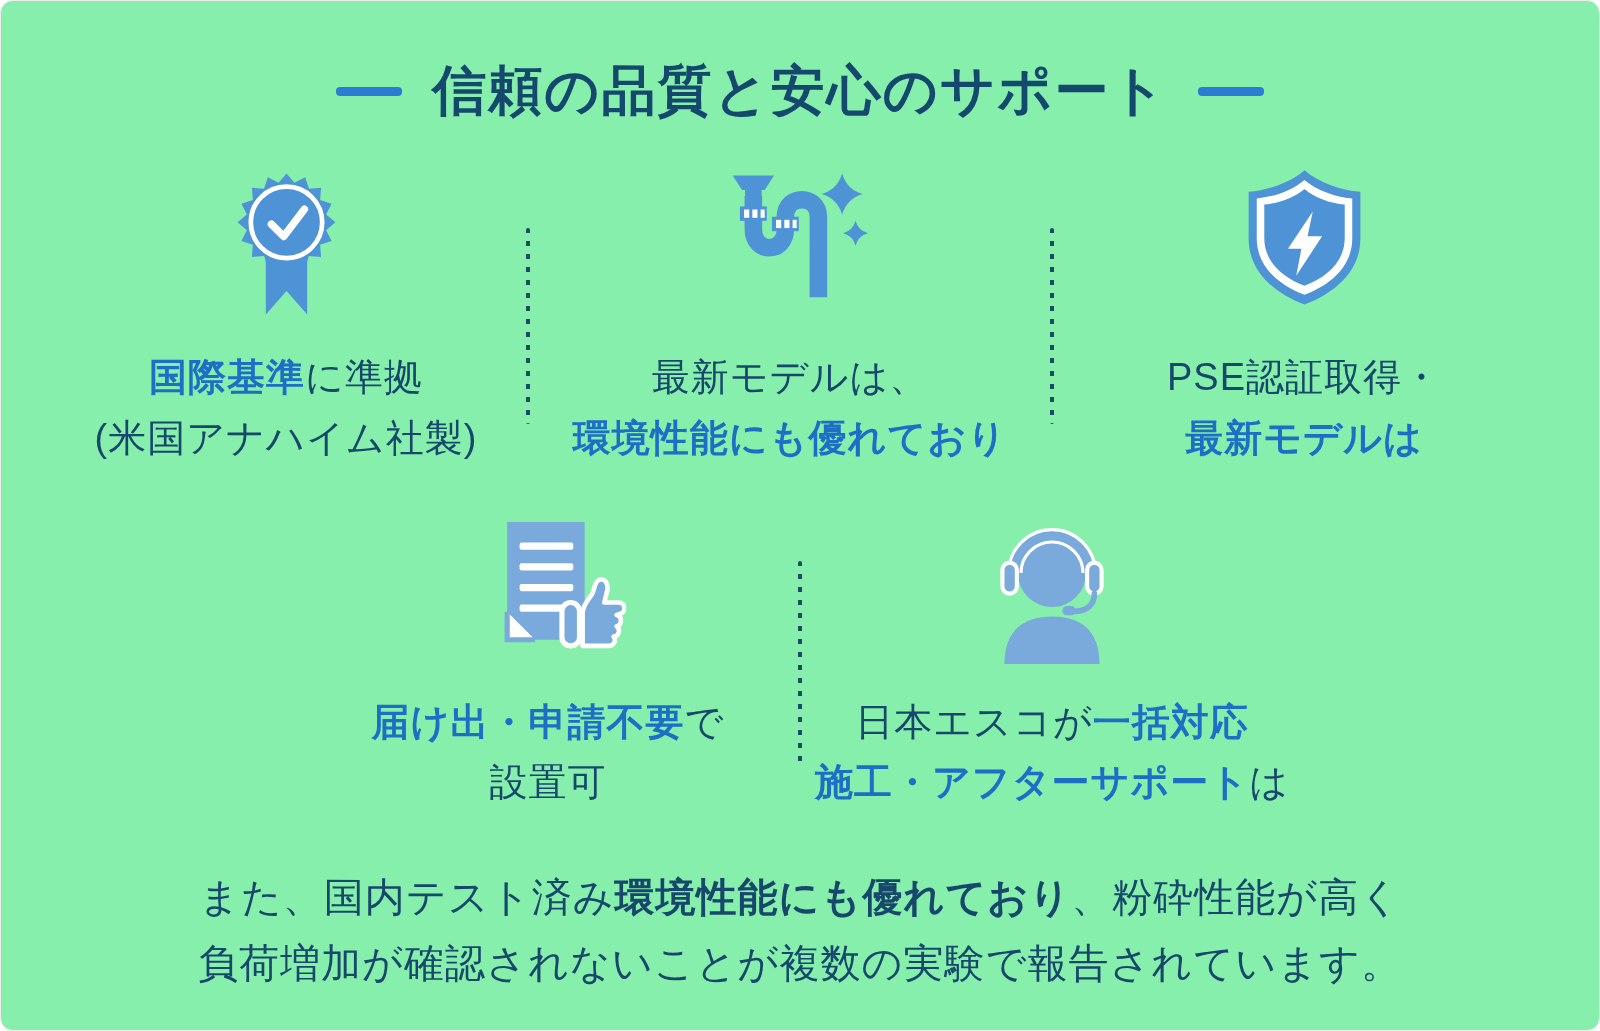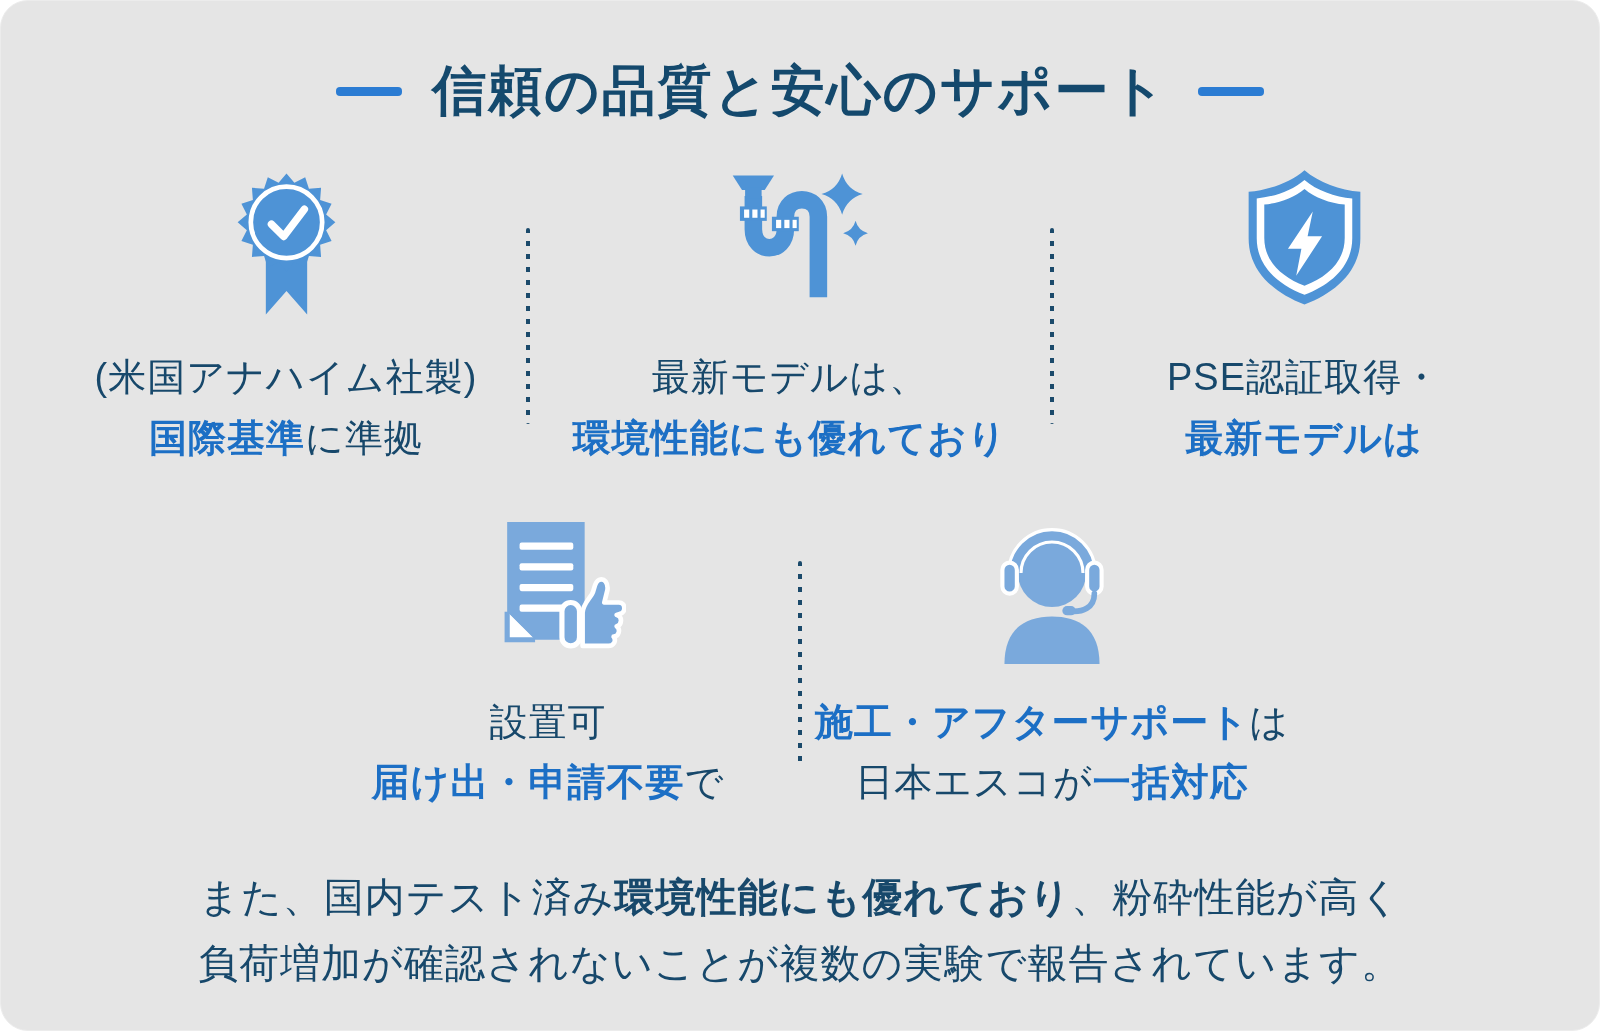--- a/index.html
+++ b/index.html
@@ -8,22 +8,22 @@
     --icon-blue:#4e93d6;
     --icon-blue-light:#7aa9dc;
     --title-navy:#14496d;
     --title-dash-blue:#2b7cd3;
     --divider-navy:#1b4a6b;
   }
   *{box-sizing:border-box;margin:0;padding:0;}
   html,body{background:#ffffff;}
   body{font-family:"Liberation Sans","DejaVu Sans",sans-serif;}
   .canvas{
-    width:1600px;height:1031px;background:#e5e5e5;
-    border:1px solid #ececec;border-radius:28px;overflow:hidden;
+    width:1600px;height:1031px;background:#86efac;
+    border:1px solid #ececec;border-radius:13px;overflow:hidden;
     position:relative;
   }
   
   .title-row{margin-top:54px;display:flex;align-items:center;justify-content:center;gap:30px;}
   .title-dash{width:66px;height:9px;border-radius:4px;background:var(--title-dash-blue);}
   .page-title{font-size:54px;font-weight:800;color:var(--title-navy);letter-spacing:2px;}
   
   .row{display:flex;justify-content:center;align-items:flex-start;}
   .row1{margin-top:38px;}
   .row2{margin-top:42px;}
@@ -65,22 +65,22 @@
     <div class="feature c1">
       <div class="icon-box">
         <svg width="115" height="155" viewBox="0 0 120 165">
           <polygon class="f1" points="38,98 82,98 82,158 60,133 38,158"></polygon>
           <polygon class="f1" points="112,60 102.2,68.4 108,79.9 95.8,83.9 96.8,96.8 83.9,95.8 79.9,108 68.4,102.2 60,112 51.6,102.2 40.1,108 36.1,95.8 23.2,96.8 24.2,83.9 12,79.9 17.8,68.4 8,60 17.8,51.6 12,40.1 24.2,36.1 23.2,23.2 36.1,24.2 40.1,12 51.6,17.8 60,8 68.4,17.8 79.9,12 83.9,24.2 96.8,23.2 95.8,36.1 108,40.1 102.2,51.6"></polygon>
           <circle class="sw" cx="60" cy="60" r="38" stroke-width="5"></circle>
           <path class="sw" d="M44 62 L57 75 L79 46" stroke-width="8" stroke-linecap="round" stroke-linejoin="round"></path>
         </svg>
       </div>
       <div class="feature-text">
+        <div><span class="seg blue">国際基準</span><span class="seg navy">に準拠</span></div>
         <div><span class="seg navy">(米国アナハイム社製)</span></div>
-        <div><span class="seg blue">国際基準</span><span class="seg navy">に準拠</span></div>
       </div>
     </div>
 
     <div class="divider"></div>
 
     <div class="feature c2">
       <div class="icon-box">
         <svg width="160" height="150" viewBox="0 0 155 135">
           <path class="s1" d="M42 24 V56 C42 80 73 80 73 56 V44 C73 22 105 22 105 44 V122" stroke-width="17"></path>
           <polygon class="f1" points="22,4 62,4 53,18 31,18"></polygon>
@@ -132,43 +132,43 @@
           <rect class="fw" x="47" y="48" width="52" height="7" rx="2"></rect>
           <rect class="fw" x="47" y="68" width="52" height="7" rx="2"></rect>
           <rect class="fw" x="47" y="88" width="52" height="7" rx="2"></rect>
           <polygon class="fw" points="35,95 62,122 35,122"></polygon>
           <polyline class="s2" points="35,95 35,122 62,122" stroke-width="5"></polyline>
           <rect class="f2sw" x="88" y="86" width="17" height="42" rx="8.5" stroke-width="5"></rect>
           <path class="f2sw" d="M108 128 V96 C108 89 113 84 117 78 C120 73 119 66 124 64 C129 62 133 67 132 74 L129 86 H143 C150 86 150 96 144 97 L141 98 C147 99 146 108 141 109 C145 112 143 119 138 119 C141 123 138 128 133 128 Z" stroke-width="4.5" stroke-linejoin="round"></path>
         </svg>
       </div>
       <div class="feature-text">
+        <div><span class="seg blue">届け出・申請不要</span><span class="seg navy">で</span></div>
         <div><span class="seg navy">設置可</span></div>
-        <div><span class="seg blue">届け出・申請不要</span><span class="seg navy">で</span></div>
       </div>
     </div>
 
     <div class="divider"></div>
 
     <div class="feature">
       <div class="icon-box">
         <svg width="150" height="155" viewBox="0 0 140 150">
           <circle class="f2" cx="70" cy="60" r="33"></circle>
           <path class="f2" d="M24 148 C24 114 44 102 70 102 C96 102 116 114 116 148 Z"></path>
           <path class="sw" d="M34 60 A36 36 0 0 1 106 60" stroke-width="15"></path>
           <path class="s2" d="M34 60 A36 36 0 0 1 106 60" stroke-width="9"></path>
           <rect class="f2sw" x="22" y="50" width="14" height="30" rx="7" stroke-width="4"></rect>
           <rect class="f2sw" x="104" y="50" width="14" height="30" rx="7" stroke-width="4"></rect>
           <path class="s2" d="M111 80 C111 94 99 98 88 97" stroke-width="5.5" stroke-linecap="round"></path>
           <rect class="f2" x="80" y="92" width="13" height="9" rx="4.5"></rect>
         </svg>
       </div>
       <div class="feature-text">
+        <div><span class="seg navy">日本エスコが</span><span class="seg blue">一括対応</span></div>
         <div><span class="seg blue">施工・アフターサポート</span><span class="seg navy">は</span></div>
-        <div><span class="seg navy">日本エスコが</span><span class="seg blue">一括対応</span></div>
       </div>
     </div>
 
   </div>
 
   <div class="footer-text">
     <div><span class="seg navy">また、国内テスト済み</span><span class="seg navy-bold">環境性能にも優れており</span><span class="seg navy">、粉砕性能が高く</span></div>
     <div><span class="seg navy">負荷増加が確認されないことが複数の実験で報告されています。</span></div>
   </div>
 

